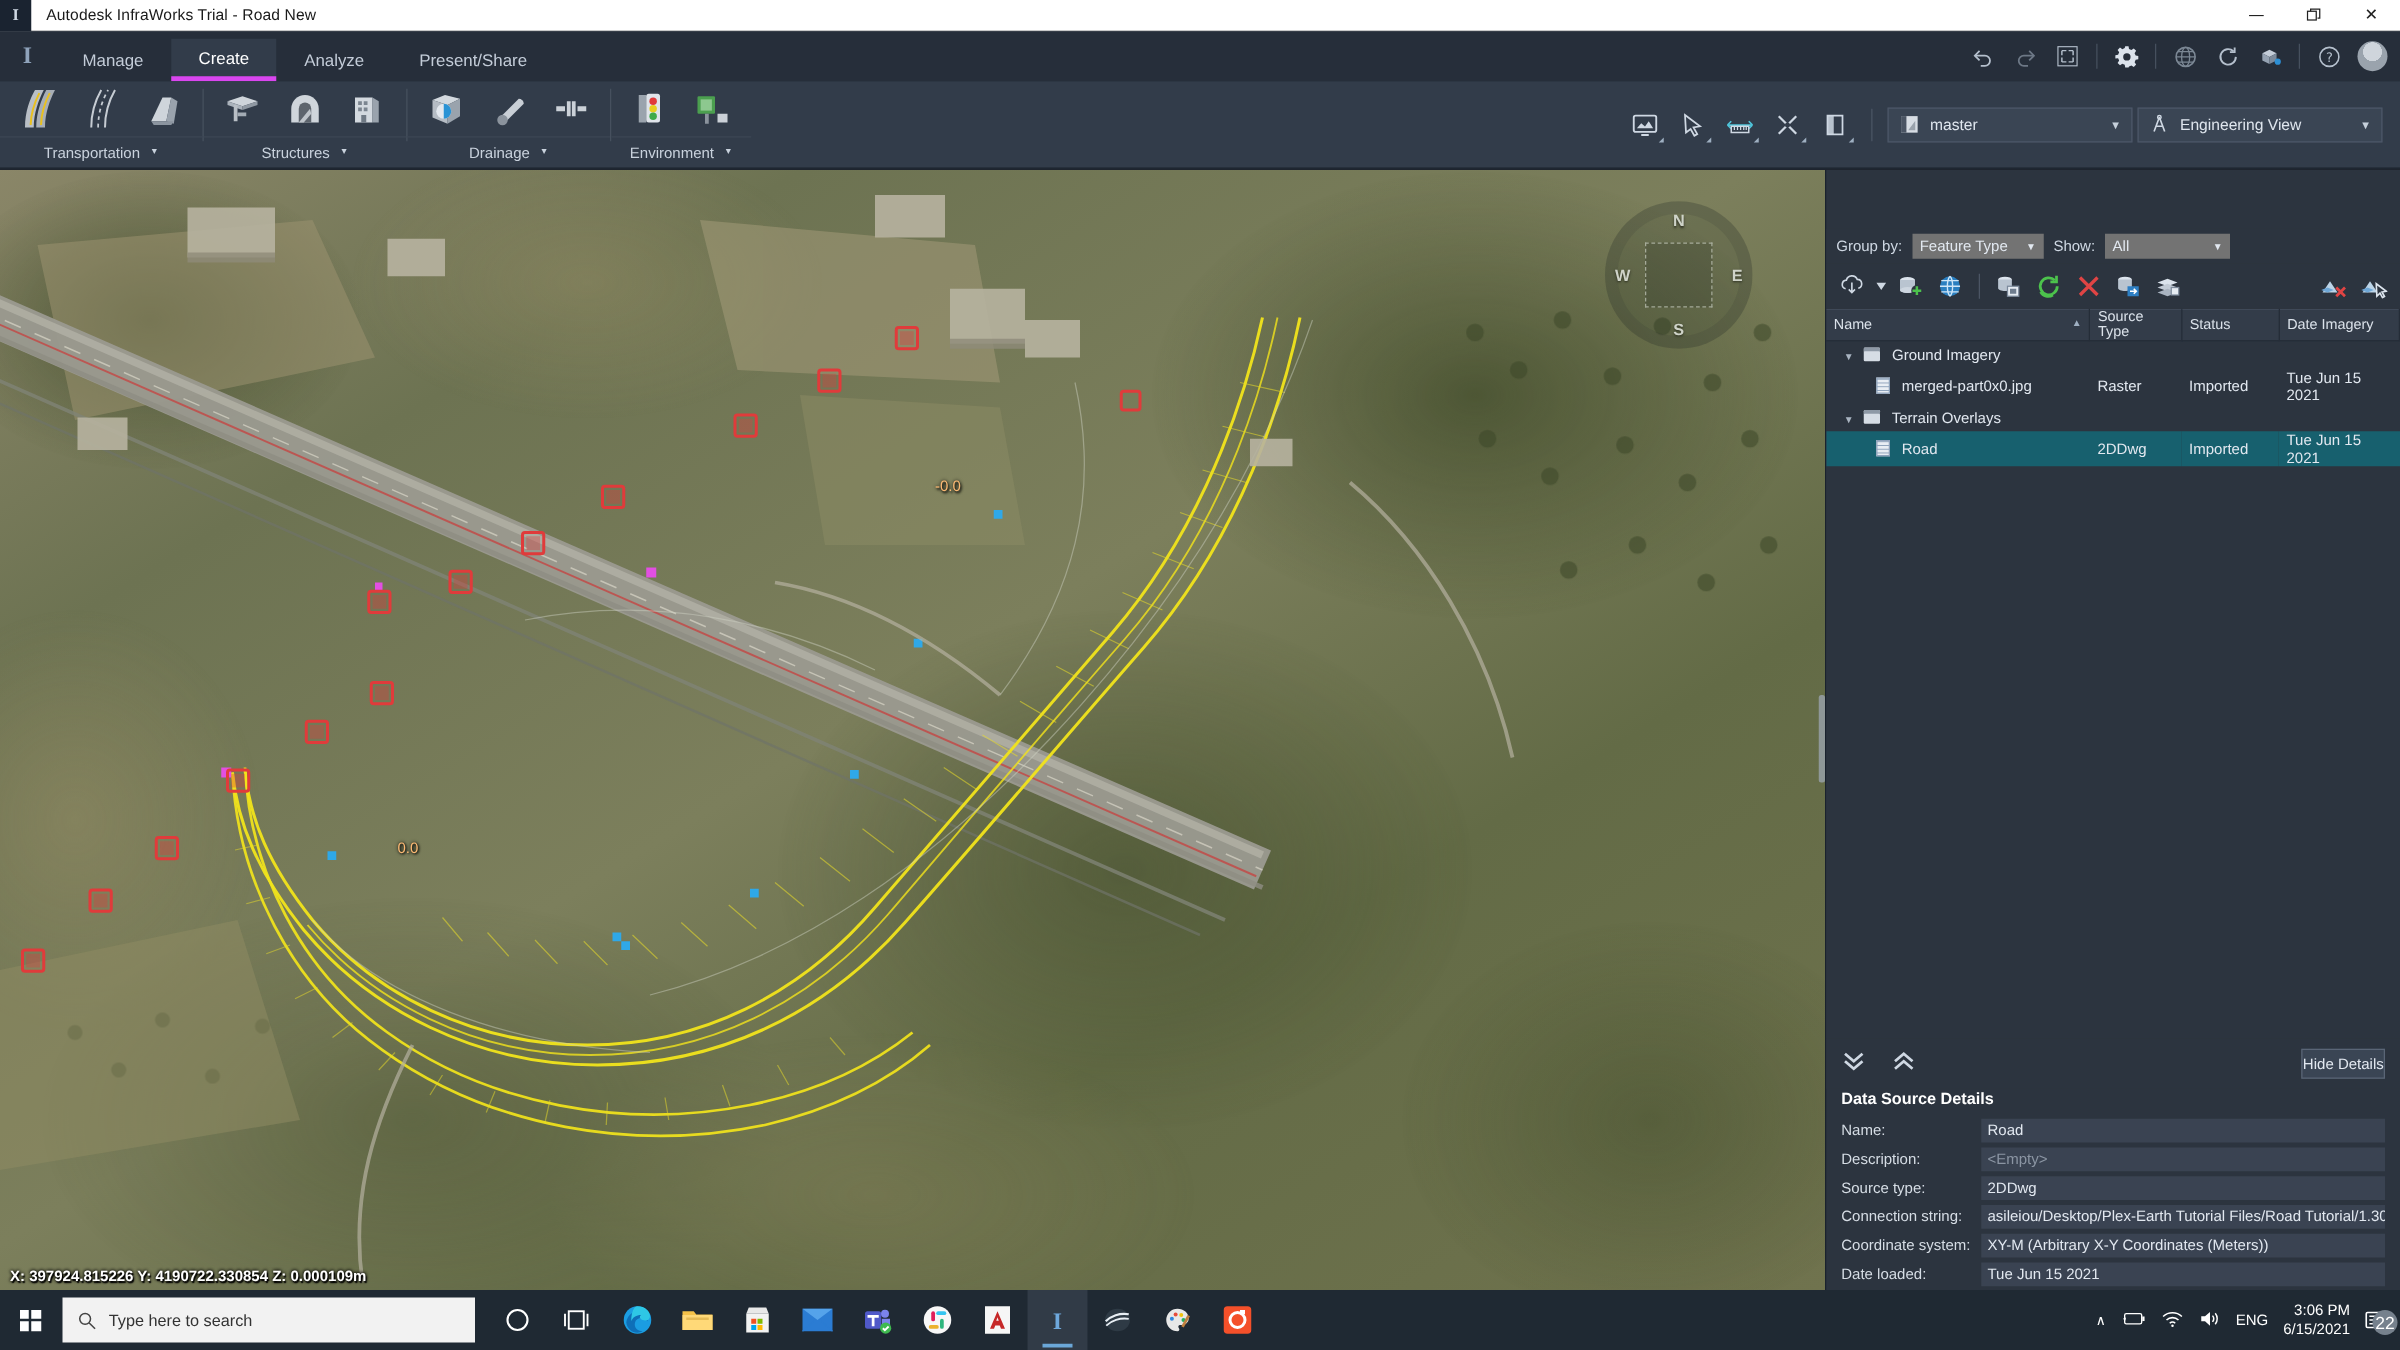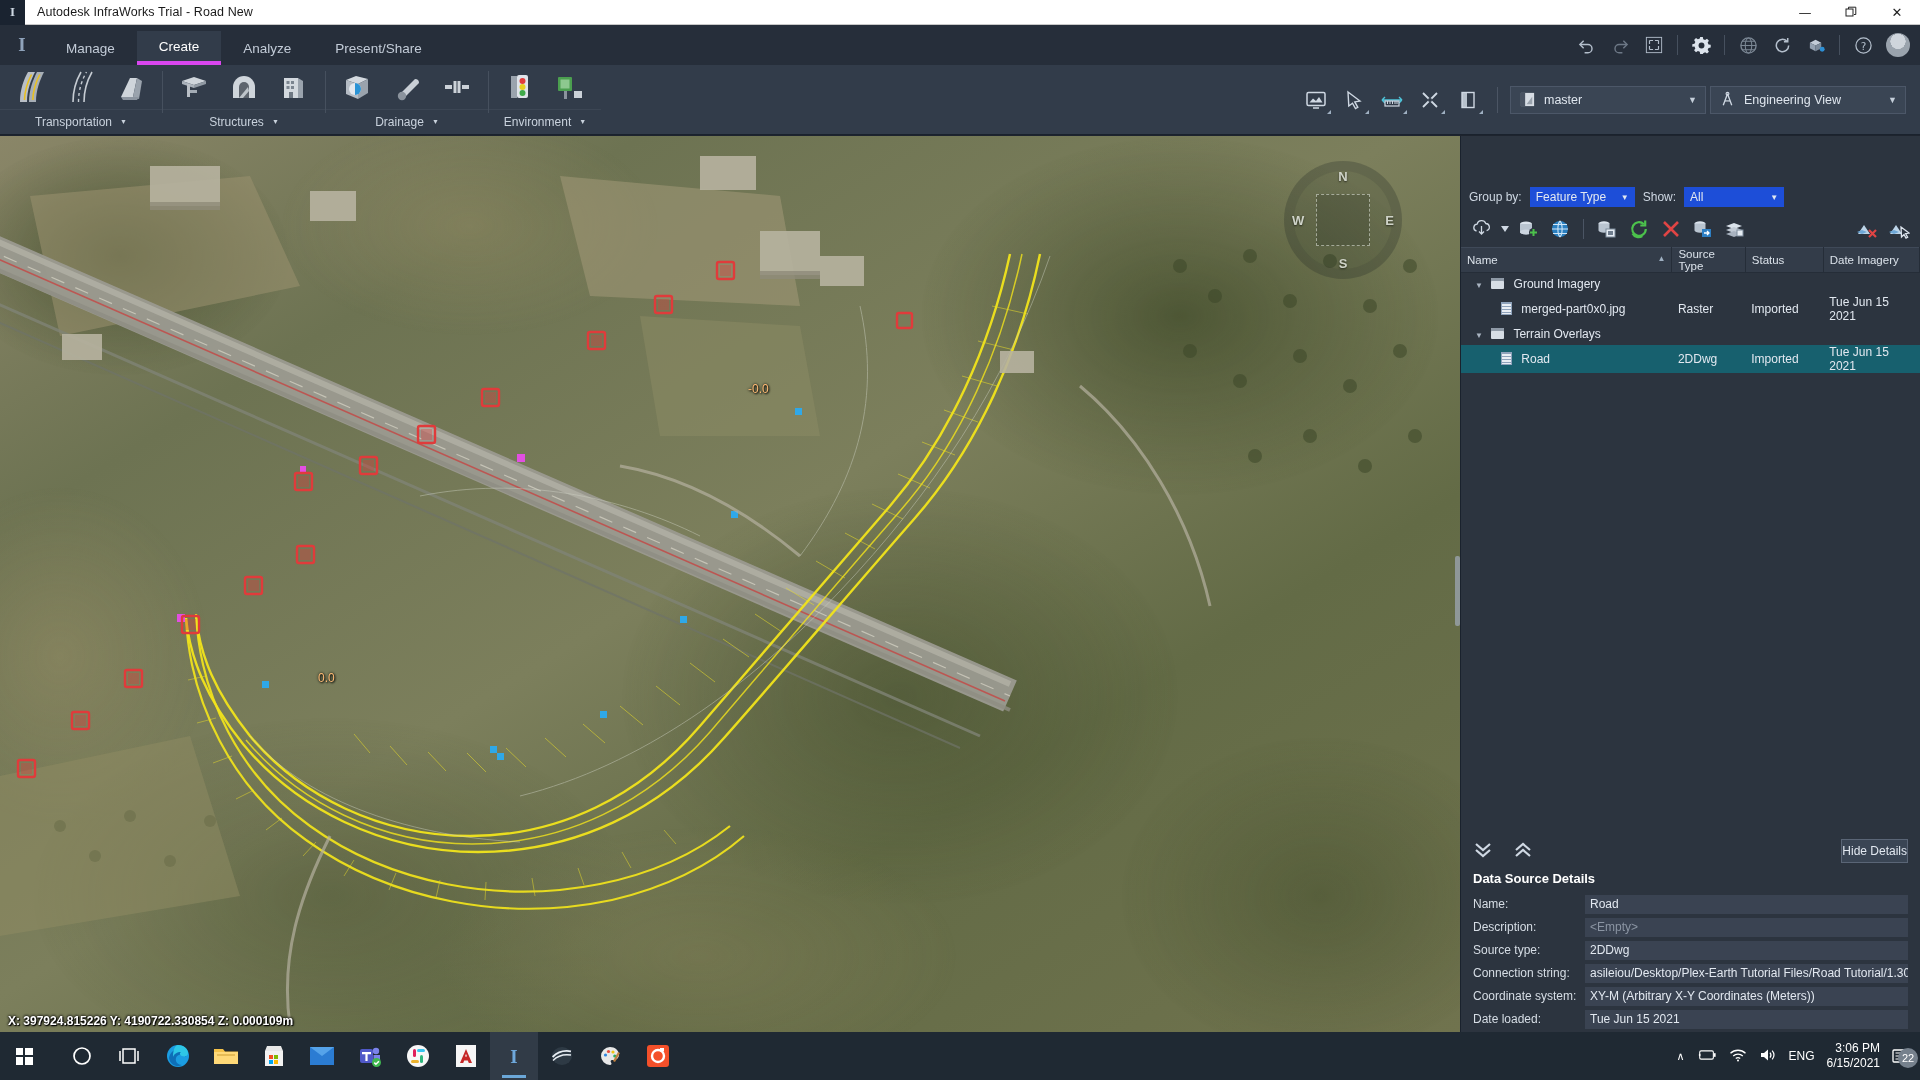--- a/index.html
+++ b/index.html
@@ -144,21 +144,21 @@
     height: 30px; background: #232a34; display: flex; align-items: center;
     justify-content: center; position: relative;
   }
   .panel-head .ptitle { font-size: 12.5px; color: #dde4ec; letter-spacing: 1.2px; }
   .panel-head .pbtns { position: absolute; right: 8px; display: flex; gap: 14px; color: #cfd8e3; }
   .panel-sub {
     height: 28px; display: flex; align-items: center; gap: 8px; padding: 0 8px;
     font-size: 12px; color: #cfd8e3; background: #2c343f; margin-top: 47px;
   }
   .minicombo {
-    height: 20px; background: #1d4ed8; display: flex; align-items: center;
+    height: 20px; background: #737373; display: flex; align-items: center;
     padding: 0 6px; gap: 10px; font-size: 12px; color: #e2e8f0; min-width: 58px;
   }
   .minicombo.wide { min-width: 105px; }
   .minicombo .mc-caret { font-size: 8px; margin-left: auto; }
   .panel-tools {
     height: 36px; display: flex; align-items: center; padding: 0 6px; gap: 2px;
     background: #2c343f;
   }
   .ptool {
     width: 30px; height: 28px; display: flex; align-items: center; justify-content: center;
@@ -230,21 +230,21 @@
   .tb-apps { display: flex; align-items: center; gap: 0; margin-left: 10px; }
   .tb-app { width: 48px; height: 48px; display: flex; align-items: center; justify-content: center; position: relative; }
   .tb-app.running { background: #313b47; }
   .tb-app.running::after {
     content: ''; position: absolute; bottom: 2px; left: 12px; width: 24px; height: 3px; background: #6ba7d8;
   }
   .tray { margin-left: auto; display: flex; align-items: center; gap: 12px; padding-right: 10px; color: #ffffff; font-size: 12px; }
   .clock { display: flex; flex-direction: column; align-items: flex-end; line-height: 1.25; font-size: 12px; color: #fff; }
   .notif-badge {
     width: 20px; height: 20px; border-radius: 50%; background: #76818d; color: #fff;
-    font-size: 11px; display: flex; align-items: center; justify-content: center;
+    font-size: 14px; display: flex; align-items: center; justify-content: center;
   }
 </style>
 </head>
 <body>
 
 <div id="app">
 
   <div class="titlebar">
     <div class="tb-icon">I</div>
     <div class="tb-title">Autodesk InfraWorks Trial - Road New</div>
@@ -919,20 +919,27 @@
 
   <div class="taskbar">
     <div class="startbtn">
       <span class="win-logo">
           <i></i>
           <i></i>
           <i></i>
           <i></i>
         </span>
     </div>
+    <div class="searchbox">
+      <svg width="15" height="15" viewBox="0 0 16 16">
+          <circle cx="6.5" cy="6.5" r="4.6" fill="none" stroke="#444" stroke-width="1.3"></circle>
+          <path d="M10 10l5 5" stroke="#444" stroke-width="1.3"></path>
+        </svg>
+      <span>Type here to search</span>
+    </div>
 
     <div class="tb-apps">
       <div class="tb-app">
         <svg width="22" height="22" viewBox="0 0 22 22">
             <circle cx="11" cy="11" r="8" fill="none" stroke="#ffffff" stroke-width="1.7"></circle>
           </svg>
       </div>
       <div class="tb-app">
         <svg width="24" height="20" viewBox="0 0 24 20">
             <rect x="5" y="3" width="12" height="14" fill="none" stroke="#fff" stroke-width="1.5"></rect>

